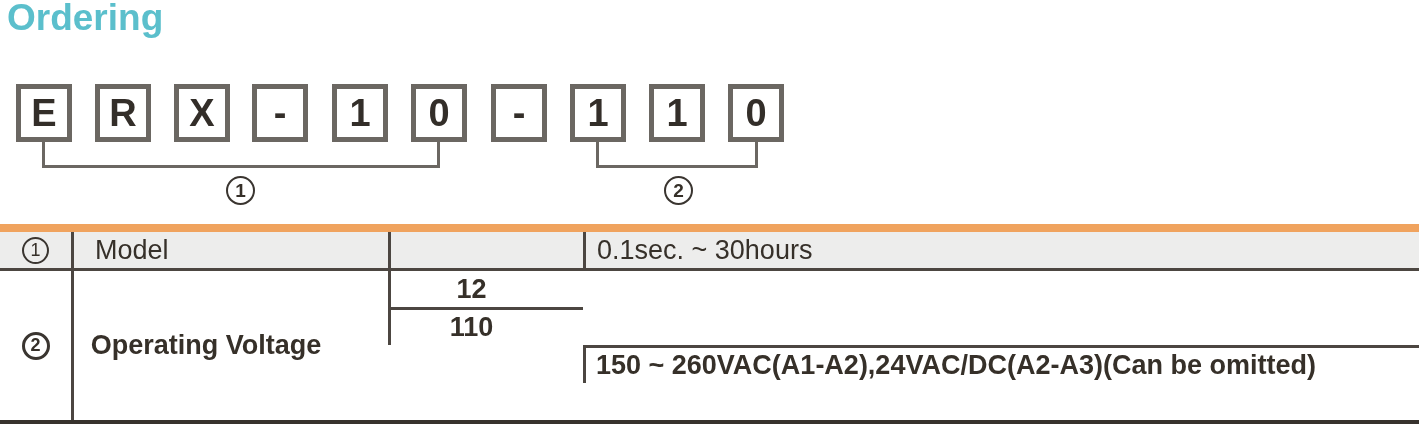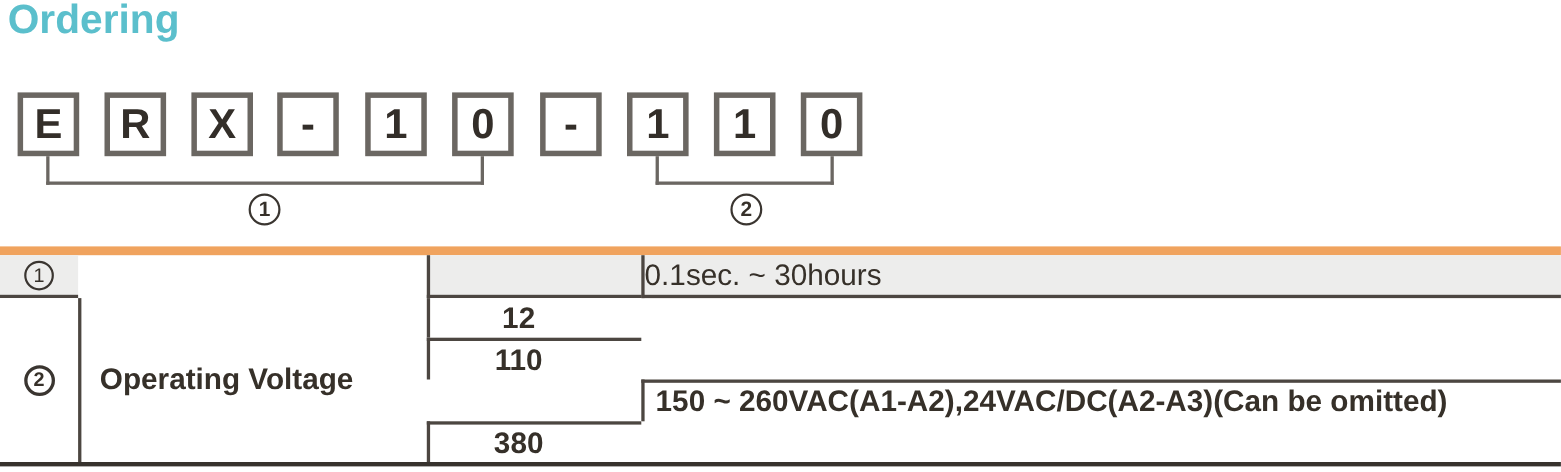--- a/index.html
+++ b/index.html
@@ -104,21 +104,21 @@
     display: flex;
     align-items: center;
     font-size: 27px;
     background: #ffffff;
   }
   .hdr { background: #ededec; border-bottom: 3px solid #4c4641; font-weight: 400; }
   .bl { border-left: 3px solid #4c4641; }
   .bt { border-top: 3px solid #4c4641; }
   .center { justify-content: center; }
   .name-cell { padding-left: 21px; }
-  .desc-hdr { }
+  .desc-hdr { padding-left: 11px; }
   .code-cell { justify-content: center; padding-right: 31px; font-weight: 700; }
   .desc-cell { padding-left: 10px; font-weight: 700; white-space: nowrap; }
   .section-name { justify-content: center; padding-right: 50px; font-weight: 700; }
   .table-bottombar { height: 4px; background: #37322d; }
 </style>
 </head>
 <body>
 
 <div class="screen">
 
@@ -150,37 +150,37 @@
   <div class="order-table">
     <div class="table-topbar"></div>
 
     <div class="table-grid">
 
       <div class="cell hdr center" style="grid-column:1; grid-row:1">
         <span class="circ circ-header">
           <span>1</span>
         </span>
       </div>
+      <div class="cell hdr bl name-cell" style="grid-column:2; grid-row:1">Model</div>
       <div class="cell hdr bl" style="grid-column:3; grid-row:1"></div>
       <div class="cell hdr bl desc-hdr" style="grid-column:4; grid-row:1">0.1sec. ~ 30hours</div>
 
       <div class="cell center" style="grid-column:1; grid-row:2 / span 4">
         <span class="circ circ-body">
           <span>2</span>
         </span>
       </div>
 
       <div class="cell bl section-name" style="grid-column:2; grid-row:2 / span 4">Operating Voltage</div>
 
       <div class="cell bl code-cell" style="grid-column:3; grid-row:2">12</div>
 
       <div class="cell bl bt code-cell" style="grid-column:3; grid-row:3">110</div>
 
       <div class="cell bl bt desc-cell" style="grid-column:4; grid-row:4">150 ~ 260VAC(A1-A2),24VAC/DC(A2-A3)(Can be omitted)</div>
 
-      <div class="cell bl bt code-cell" style="grid-column:3; grid-row:5">380</div>
 
     </div>
 
     <div class="table-bottombar"></div>
   </div>
 
 </div>
 
 </body></html>

